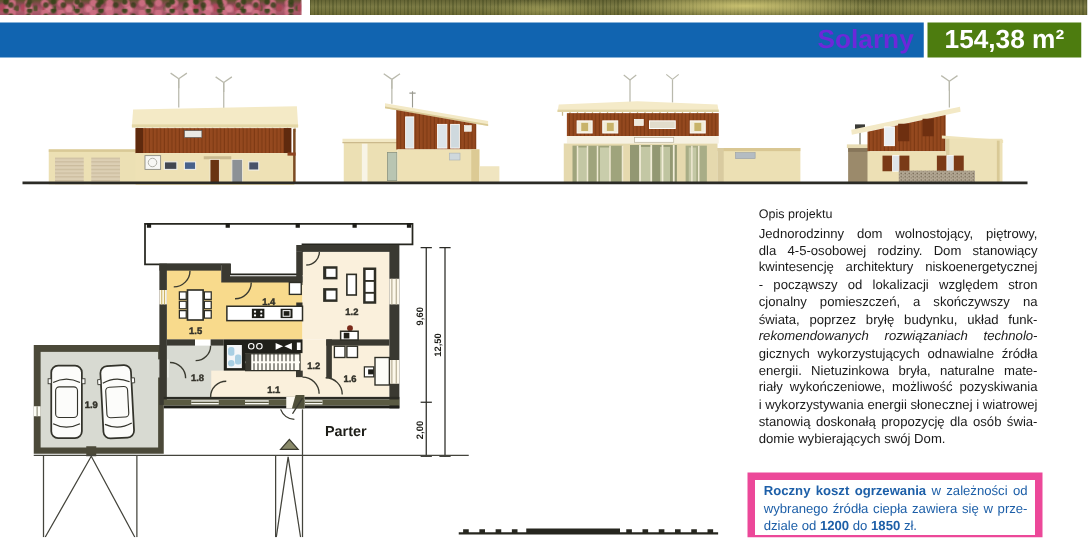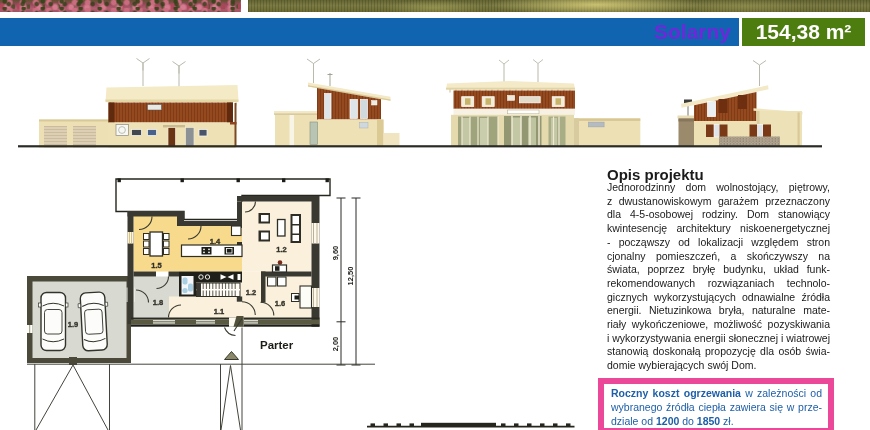--- a/index.html
+++ b/index.html
@@ -563,32 +563,31 @@
       <rect x="501" y="423.4" width="4.5" height="3.4"></rect>
       <rect x="514" y="423.4" width="4.5" height="3.4"></rect>
       <rect x="527" y="423.4" width="4.5" height="3.4"></rect>
       <rect x="540" y="423.4" width="4.5" height="3.4"></rect>
       <rect x="553" y="423.4" width="4.5" height="3.4"></rect>
       <rect x="566" y="423.4" width="4.5" height="3.4"></rect>
     </g>
   </svg>
 
   <div class="abs" style="left:607px;top:166px;width:224px;color:#1a1a1a;
-       font-size:15px;font-weight:bold;">Opis projektu</div>
+       font-size:10px;font-weight:normal;">Opis projektu</div>
 
   <div class="abs" style="left:607px;top:181px;width:223px;color:#1a1a1a;font-size:10.5px;
        line-height:13.7px;">
     <div style="text-align:justify;text-align-last:justify;">Jednorodzinny dom wolnostojący, piętrowy,</div>
-    <div style="text-align:justify;text-align-last:justify;">z dwustanowiskowym garażem przeznaczony</div>
     <div style="text-align:justify;text-align-last:justify;">dla 4-5-osobowej rodziny. Dom stanowiący</div>
     <div style="text-align:justify;text-align-last:justify;">kwintesencję architektury niskoenergetycznej</div>
     <div style="text-align:justify;text-align-last:justify;">- począwszy od lokalizacji względem stron</div>
     <div style="text-align:justify;text-align-last:justify;">cjonalny pomieszczeń, a skończywszy na</div>
     <div style="text-align:justify;text-align-last:justify;">świata, poprzez bryłę budynku, układ funk-</div>
-    <div style="text-align:justify;text-align-last:justify;">rekomendowanych rozwiązaniach technolo-</div>
+    <div style="text-align:justify;text-align-last:justify;font-style:italic;">rekomendowanych rozwiązaniach technolo-</div>
     <div style="text-align:justify;text-align-last:justify;">gicznych wykorzystujących odnawialne źródła</div>
     <div style="text-align:justify;text-align-last:justify;">energii. Nietuzinkowa bryła, naturalne mate-</div>
     <div style="text-align:justify;text-align-last:justify;">riały wykończeniowe, możliwość pozyskiwania</div>
     <div style="text-align:justify;text-align-last:justify;">i wykorzystywania energii słonecznej i wiatrowej</div>
     <div style="text-align:justify;text-align-last:justify;">stanowią doskonałą propozycję dla osób świa-</div>
     <div>domie wybierających swój Dom.</div>
   </div>
 
   <div class="abs" style="left:598px;top:378px;width:211px;height:41px;border:6px solid #ec4899;
        color:#1d5fa8;font-size:10.5px;line-height:13.9px;padding:3px 6px 0 7px;">

